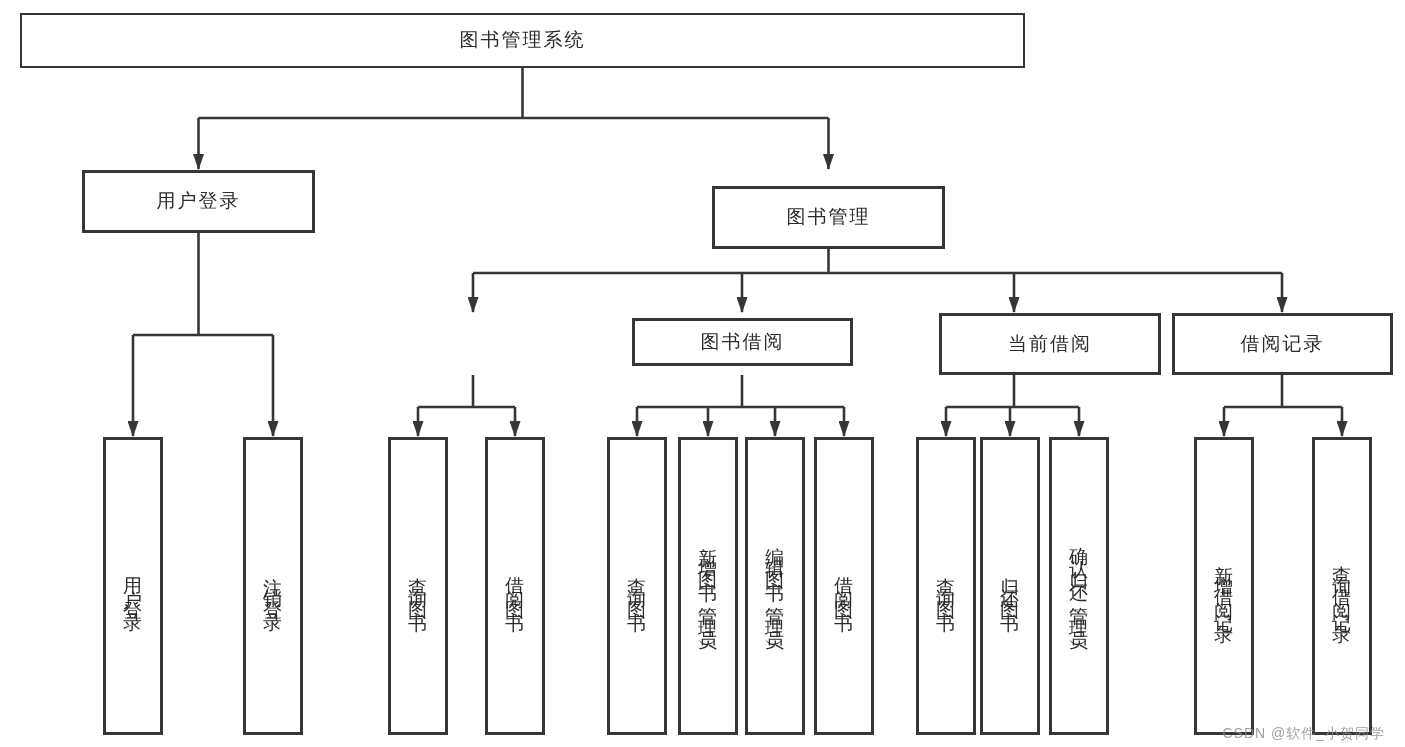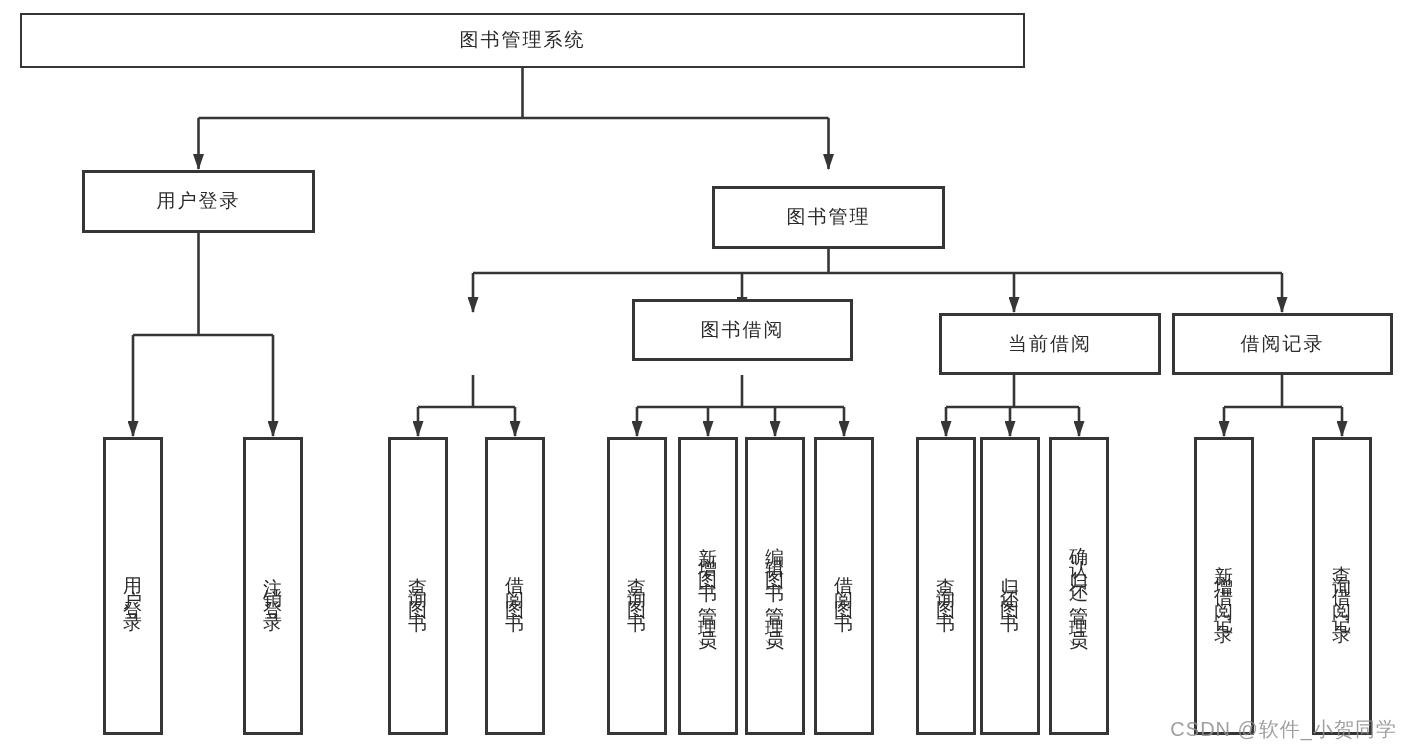--- a/index.html
+++ b/index.html
@@ -18,22 +18,22 @@
     border:3px solid var(--border);color:var(--text);
     display:flex;align-items:center;justify-content:center;
     font-size:19px;letter-spacing:2px;text-align:center;line-height:1.2;
   }
   .box.root{border-width:2px;font-size:19px;}
   .box.leaf{
     writing-mode:vertical-rl;text-orientation:mixed;
     font-size:19px;letter-spacing:12px;padding:10px 0;line-height:1;
   }
   .watermark{
-    position:absolute;right:8px;bottom:4px;
-    font-size:20px;letter-spacing:1px;color:var(--watermark);opacity:.85;
+    position:absolute;right:20px;bottom:4px;
+    font-size:14px;letter-spacing:1px;color:var(--watermark);opacity:.85;
     white-space:nowrap;
   }
 </style>
 </head>
 <body>
 
 <div class="stage">
 
   <svg class="connectors" viewBox="0 0 1405 747" xmlns="http://www.w3.org/2000/svg">
     <defs>
@@ -95,21 +95,21 @@
       <path d="M1224 407 V436" marker-end="url(#arw)"></path>
       <path d="M1342 407 V436" marker-end="url(#arw)"></path>
     </g>
   </svg>
 
   <div class="box root" style="left:20px;top:13px;width:1005px;height:55px;">图书管理系统</div>
 
   <div class="box" style="left:82px;top:170px;width:233px;height:63px;">用户登录</div>
   <div class="box" style="left:712px;top:170px;width:233px;height:63px;margin-top:16px;">图书管理</div>
 
-  <div class="box" style="left:632px;top:299px;width:221px;height:62px;">图书借阅</div>
+  <div class="box" style="left:632px;top:318px;width:221px;height:48px;">图书借阅</div>
   <div class="box" style="left:903px;top:313px;width:222px;height:62px;margin-left:36px;">当前借阅</div>
   <div class="box" style="left:1172px;top:313px;width:221px;height:62px;text-align:right;">借阅记录</div>
 
   <div class="box leaf" style="left:103px;top:437px;width:60px;height:298px;">用户登录</div>
   <div class="box leaf" style="left:243px;top:437px;width:60px;height:298px;">注销登录</div>
 
   <div class="box leaf" style="left:388px;top:437px;width:60px;height:298px;">查询图书</div>
   <div class="box leaf" style="left:485px;top:437px;width:60px;height:298px;">借阅图书</div>
 
   <div class="box leaf" style="left:607px;top:437px;width:60px;height:298px;">查询图书</div>

